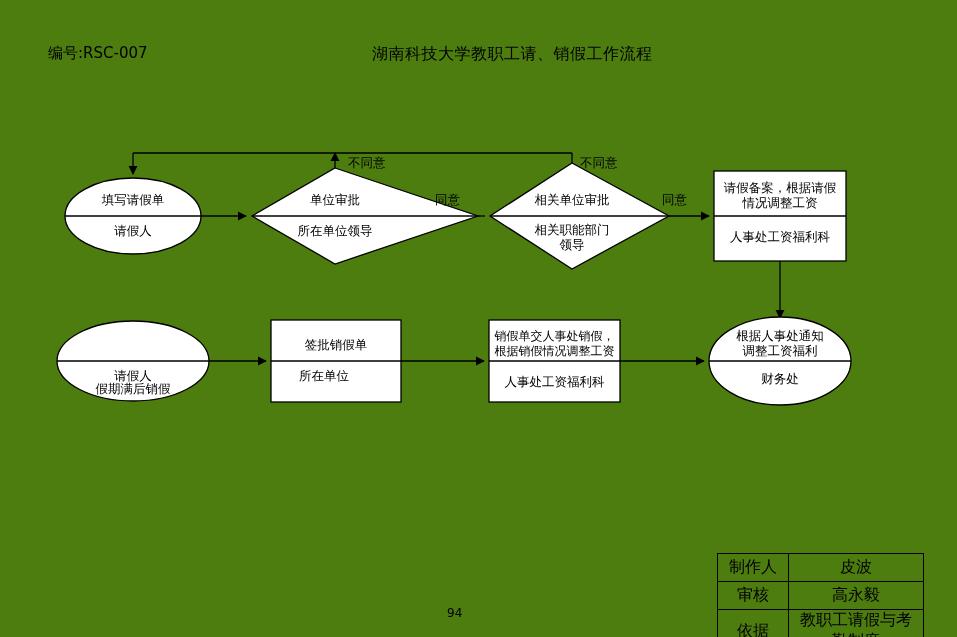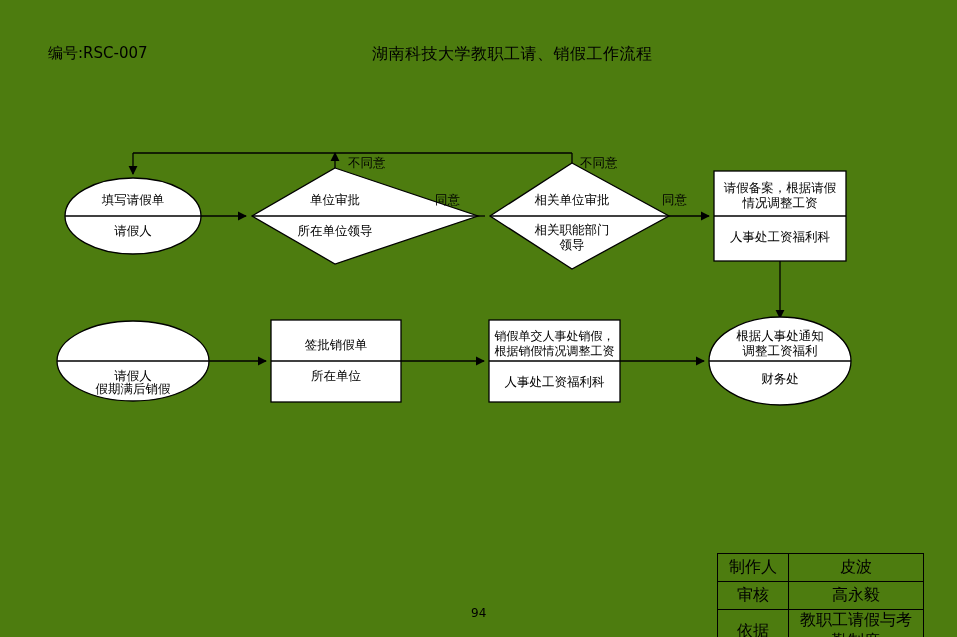--- a/index.html
+++ b/index.html
@@ -37,21 +37,21 @@
   .doc-title {
     left: 329px;
     top: 44px;
     font-size: 16px;
     font-weight: normal;
     white-space: nowrap;
     letter-spacing: 0.5px;
     margin-left: 43px;
   }
   .page-number {
-    left: 471px;
+    left: 447px;
     top: 606px;
     font-size: 12px;
   }
 
   
   .node-text {
     position: absolute;
     text-align: center;
     font-size: 12.5px;
     line-height: 15px;
@@ -152,21 +152,21 @@
 领导</div>
 
   <div class="node-text" style="left:714px; top:180px; width:132px;">请假备案，根据请假
 情况调整工资</div>
   <div class="node-text" style="left:714px; top:229px; width:132px;">人事处工资福利科</div>
 
   <div class="node-text" style="left:57px; top:337px; width:152px;margin-top:44px;">假期满后销假</div>
   <div class="node-text" style="left:57px; top:368px; width:152px;">请假人</div>
 
   <div class="node-text" style="left:271px; top:337px; width:130px;">签批销假单</div>
-  <div class="node-text" style="left:271px; top:368px; width:106px;padding-left:12px;">所在单位</div>
+  <div class="node-text" style="left:271px; top:368px; width:106px;">所在单位</div>
 
   <div class="node-text" style="left:487px; top:329px; width:135px; font-size:12px;">销假单交人事处销假，
 根据销假情况调整工资</div>
   <div class="node-text" style="left:489px; top:374px; width:131px;">人事处工资福利科</div>
 
   <div class="node-text" style="left:709px; top:328px; width:142px;">根据人事处通知
 调整工资福利</div>
   <div class="node-text" style="left:709px; top:371px; width:142px;">财务处</div>
 
   <div class="edge-label" style="left:348px; top:155px;">不同意</div>

